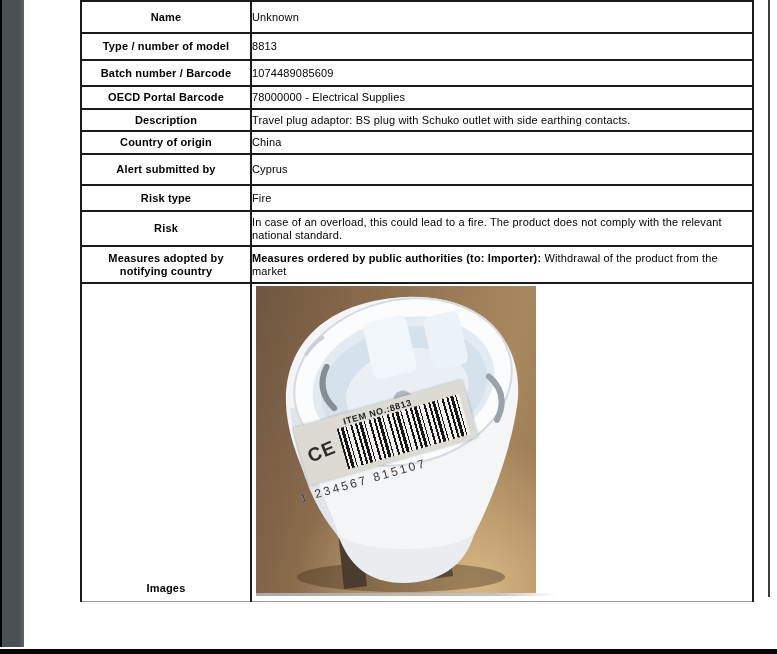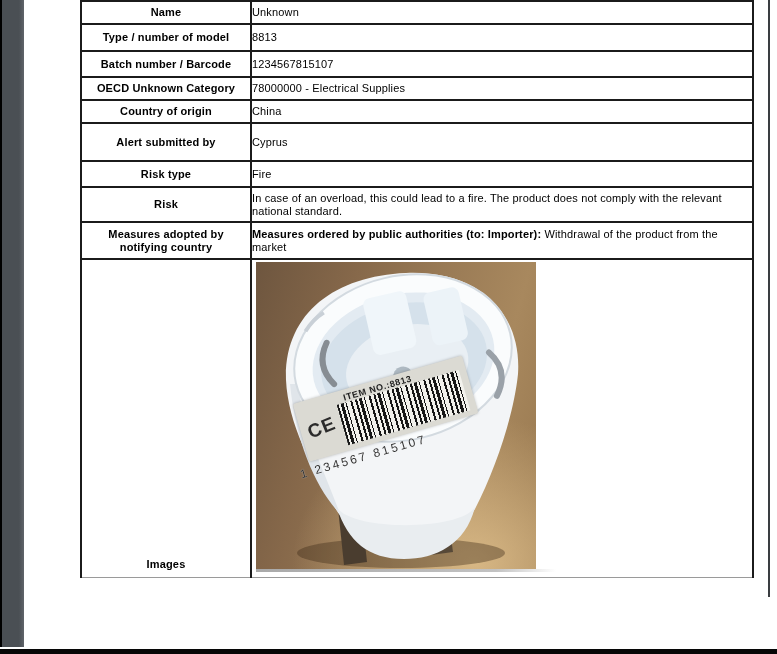--- a/index.html
+++ b/index.html
@@ -57,41 +57,45 @@
 <div class="right-line"></div>
 <div class="bottom-bar"></div>
 
 <table>
   <tbody>
       <tr class="spacer">
     <td class="lbl" style="height:21px"></td>
     <td class="val"></td>
   </tr>
   <tr>
-    <td class="lbl" style="height:23px">Name</td>
+    <td class="lbl" style="height:32px">Name</td>
     <td class="val">Unknown</td>
   </tr>
   <tr>
     <td class="lbl" style="height:27px">Type / number of model</td>
     <td class="val">8813</td>
   </tr>
   <tr>
     <td class="lbl" style="height:26px">Batch number / Barcode</td>
-    <td class="val">1234567815107</td>
+    <td class="val">1074489085609</td>
   </tr>
   <tr>
-    <td class="lbl" style="height:23px">OECD Unknown Category</td>
+    <td class="lbl" style="height:23px">OECD Portal Barcode</td>
     <td class="val">78000000 - Electrical Supplies</td>
+  </tr>
+  <tr>
+    <td class="lbl" style="height:22px">Description</td>
+    <td class="val">Travel plug adaptor: BS plug with Schuko outlet with side earthing contacts.</td>
   </tr>
   <tr>
     <td class="lbl" style="height:23px">Country of origin</td>
     <td class="val">China</td>
   </tr>
   <tr>
-    <td class="lbl" style="height:38px">Alert submitted by</td>
+    <td class="lbl" style="height:31px">Alert submitted by</td>
     <td class="val">Cyprus</td>
   </tr>
   <tr>
     <td class="lbl" style="height:26px">Risk type</td>
     <td class="val">Fire</td>
   </tr>
   <tr>
     <td class="lbl" style="height:35px">Risk</td>
     <td class="val">In case of an overload, this could lead to a fire. The product does not comply with the relevant national standard.</td>
   </tr>

